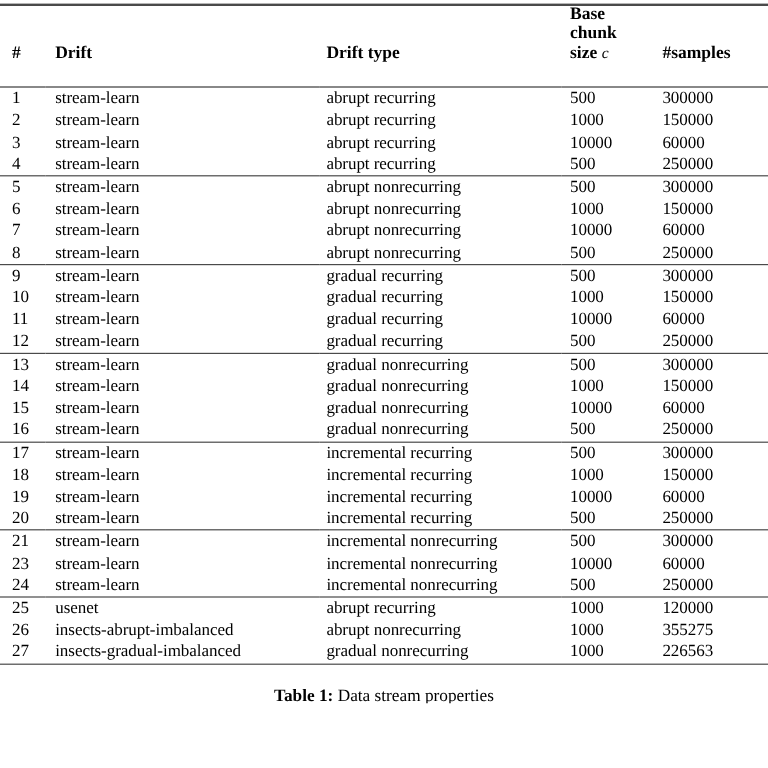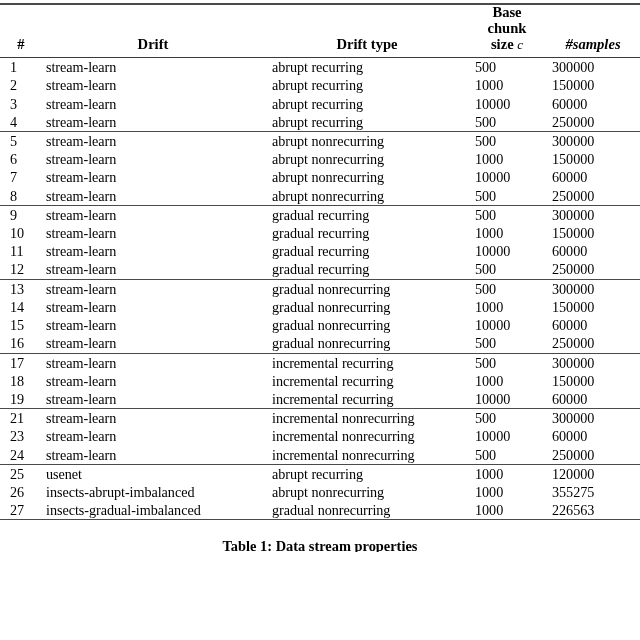--- a/index.html
+++ b/index.html
@@ -29,31 +29,31 @@
     line-height: 1.0;
   }
   table.paper-table col.c-num      { width: 38px; }
   table.paper-table col.c-source   { width: 228px; }
   table.paper-table col.c-drift    { width: 202px; }
   table.paper-table col.c-chunk    { width: 77px; }
   table.paper-table col.c-samples  { width: 95px; }
 
   thead th {
     font-weight: bold;
-    text-align: center;
+    text-align: left;
     vertical-align: bottom;
-    padding: 0 6px 5px 0;
+    padding: 0 6px 20px 0;
     font-size: 14.6px;
     line-height: 1.08;
   }
   thead th.th-num     { padding-left: 10px; }
   thead th.th-source  { padding-left: 8px; }
   thead th.th-drift   { padding-left: 6px; }
   thead th.th-chunk   { padding-left: 7px; }
-  thead th.th-samples { padding-left: 7px; font-style: italic; }
+  thead th.th-samples { padding-left: 7px; }
 
   thead tr.head-row th { border-bottom: 1.6px solid #3a3a3a; }
 
   tbody td {
     padding: 2.0px 6px 2.0px 0;
     vertical-align: baseline;
     white-space: nowrap;
     letter-spacing: -0.05px;
   }
   tbody td.d-num     { padding-left: 10px; }
@@ -82,21 +82,21 @@
   }
   .caption-wrap {
     width: 640px;
     text-align: center;
     padding-top: 18px;
     font-size: 14.4px;
     overflow: hidden;
     height: 14px;
   }
   .caption-wrap .cap-label { font-weight: bold; }
-  .caption-wrap .cap-text  { font-weight: bold; }
+  .caption-wrap .cap-text  { font-weight: normal; }
 </style>
 </head>
 <body>
 
 <div class="sheet">
 
   <div class="toprule"></div>
 
   <table class="paper-table">
     <colgroup>
@@ -247,20 +247,27 @@
           <td class="d-chunk">1000</td>
           <td class="d-samples">150000</td>
         </tr>
         <tr>
           <td class="d-num">19</td>
           <td class="d-source">stream-learn</td>
           <td class="d-drift">incremental recurring</td>
           <td class="d-chunk">10000</td>
           <td class="d-samples">60000</td>
         </tr>
+        <tr>
+          <td class="d-num">20</td>
+          <td class="d-source">stream-learn</td>
+          <td class="d-drift">incremental recurring</td>
+          <td class="d-chunk">500</td>
+          <td class="d-samples">250000</td>
+        </tr>
         <tr class="group-start">
           <td class="d-num">21</td>
           <td class="d-source">stream-learn</td>
           <td class="d-drift">incremental nonrecurring</td>
           <td class="d-chunk">500</td>
           <td class="d-samples">300000</td>
         </tr>
         <tr>
           <td class="d-num">23</td>
           <td class="d-source">stream-learn</td>

